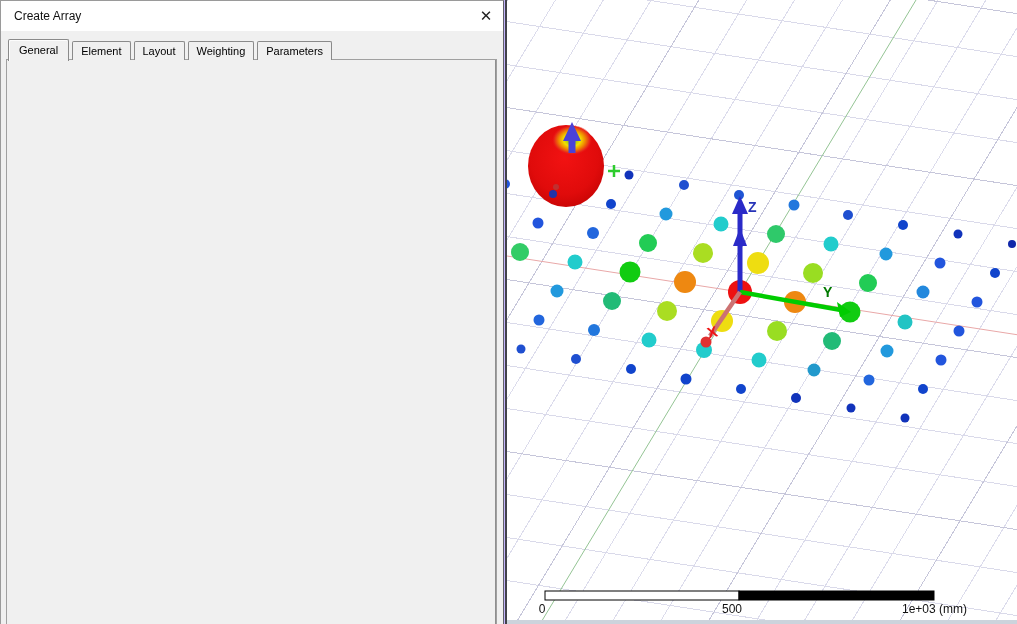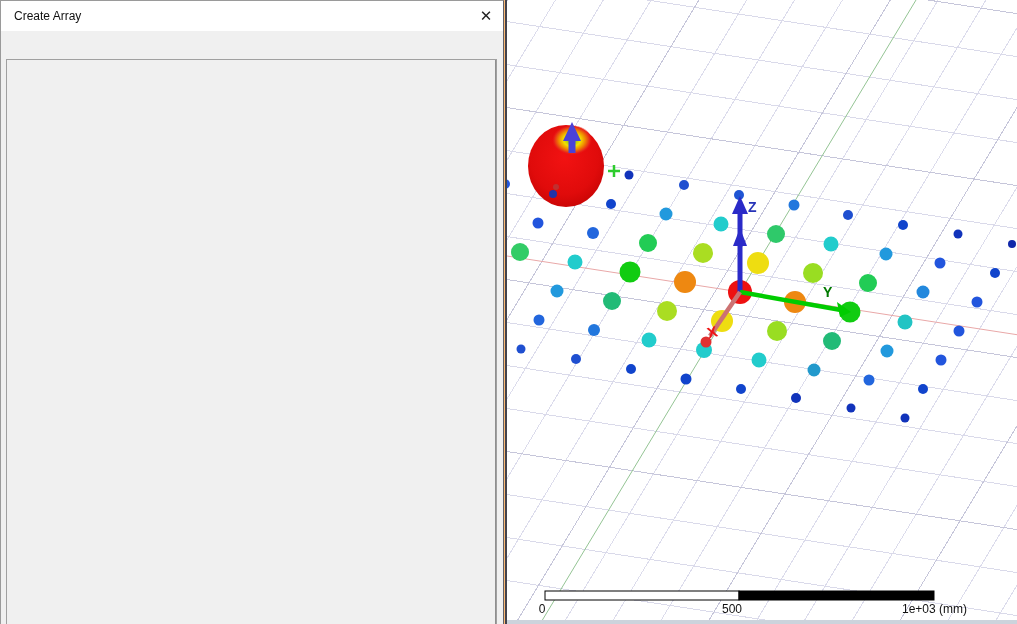--- a/index.html
+++ b/index.html
@@ -1,16 +1,16 @@
 <!DOCTYPE html>
 <html><head>
 <meta charset="utf-8">
 <style>
   html,body{margin:0;padding:0;background:#fff;overflow:hidden;}
-  #stage{position:relative;width:1017px;height:624px;font-family:"Liberation Sans",sans-serif;background:#fdba74;}
+  #stage{position:relative;width:1017px;height:624px;font-family:"Liberation Sans",sans-serif;background:#c4b5fd;}
 
   
   #dialog{position:absolute;left:0;top:0;width:504px;height:624px;background:#f0f0f0;
           border-top:1px solid #9a9a9a;border-left:1px solid #9a9a9a;border-right:1px solid #62626a;box-sizing:border-box;}
   #titlebar{position:absolute;left:0;top:0;width:100%;height:30px;background:#ffffff;}
   #title-text{position:absolute;left:13px;top:0;line-height:30px;font-size:12px;color:#111;}
   #close-x{position:absolute;right:6px;top:5px;width:22px;height:20px;text-align:center;line-height:20px;
            font-size:15px;color:#222;cursor:pointer;}
   #tabbar{position:absolute;left:7px;top:37px;height:22px;white-space:nowrap;z-index:3;}
   .tab{display:inline-block;vertical-align:bottom;font-size:11px;color:#000;background:#f0f0f0;
@@ -54,20 +54,21 @@
 <body>
 
 <div id="stage">
 
   <div id="dialog">
     <div id="titlebar">
       <span id="title-text">Create Array</span>
       <span id="close-x">✕</span>
     </div>
 
+    <div id="tabbar"><span class="tab active">General</span><span class="tab">Element</span><span class="tab">Layout</span><span class="tab">Weighting</span><span class="tab">Parameters</span></div>
     <div id="tabpage"></div>
 
     <div class="group" style="left:36px;top:86px;width:448px;height:84px;">
       <span class="group-legend">Array Setup</span>
     </div>
     <span class="lbl" style="left:48px;top:110px;">Name:</span>
     <input class="tbox" style="left: 196px; top: 104px; width: 152px; height: 21px;" value="pAntArray1">
     <span class="lbl" style="left:48px;top:137px;">Setup Type:</span>
     <span class="radio sel" style="left:199px;top:136px;"></span>
     <span class="lbl" style="left:216px;top:137px;">Parametric</span>

